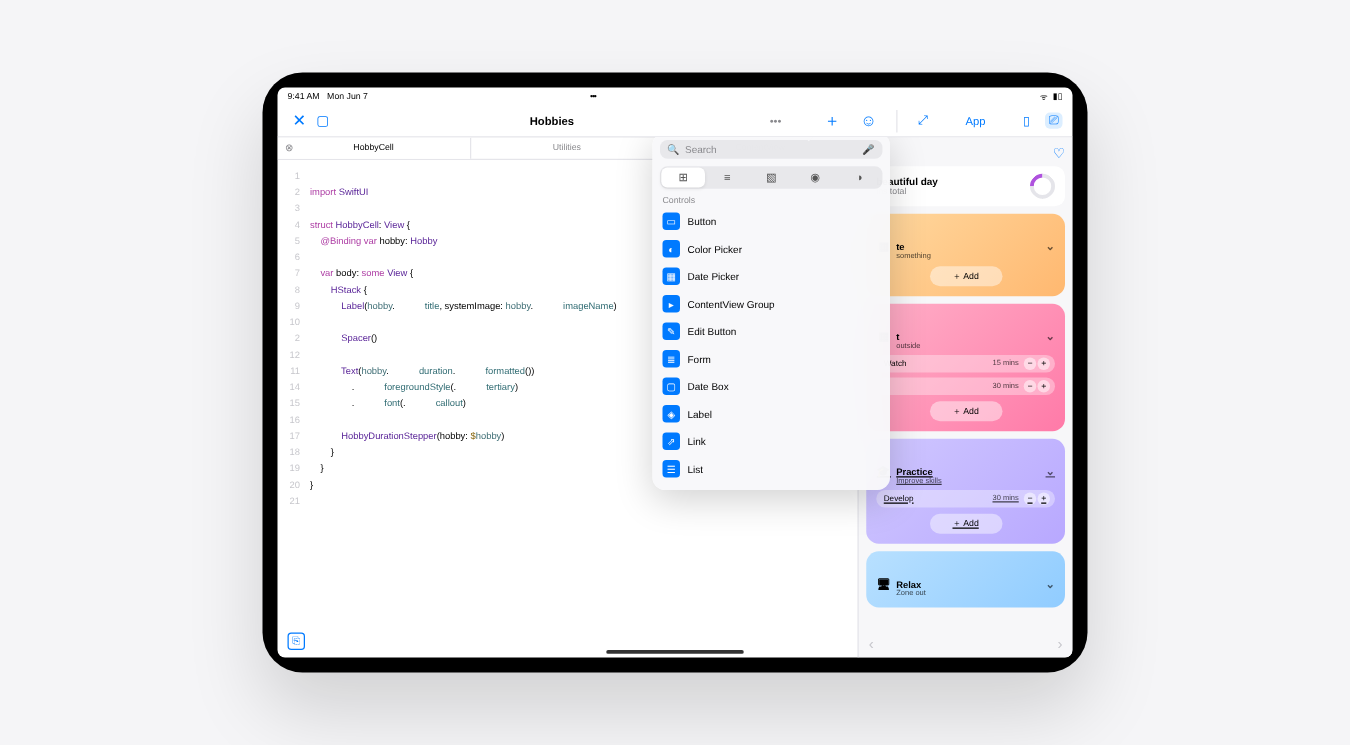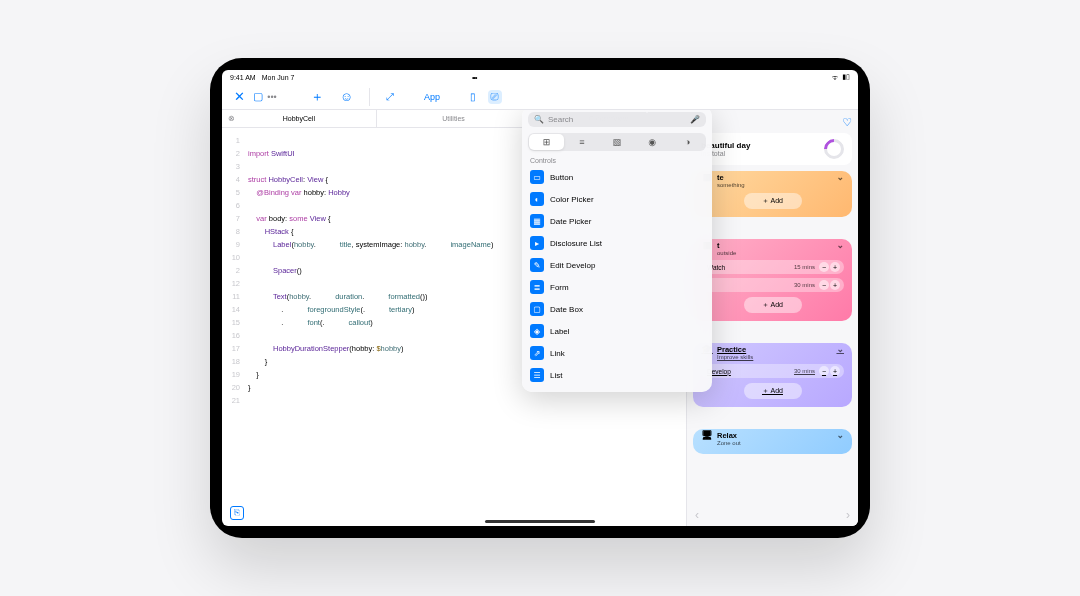--- a/index.html
+++ b/index.html
@@ -134,21 +134,21 @@
     background: #FFF; border-radius: 8px; padding: 6px 8px;
     display: flex; align-items: center; justify-content: space-between;
     margin-bottom: 6px; font-size: 7px;
   }
   .ring {
     width: 20px; height: 20px; border-radius: 50%;
     border: 3px solid #E5E5EA; border-top-color: var(--purple);
     transform: rotate(-45deg);
   }
   .hobby-card {
-    border-radius: 10px; padding: 0 8px 8px; margin-bottom: 22px;
+    border-radius: 10px; padding: 20px 8px 8px; margin-bottom: 6px;
     position: relative;
   }
   .hobby-card.orange { background: linear-gradient(135deg,#FFD9A0,#FFB870); }
   .hobby-card.pink   { background: linear-gradient(135deg,#FFB0C8,#FF7AA8); }
   .hobby-card.purple { background: linear-gradient(135deg,#D0C8FF,#B8A8FF); text-decoration: underline; }
   .hobby-card.blue   { background: linear-gradient(135deg,#B8E0FF,#90CCFF); }
   .hobby-head { display: flex; align-items: center; gap: 4px; font-size: 7.5px; font-weight: 600; }
   .hobby-sub { font-size: 6px; opacity: .7; margin-left: 16px; margin-top: -1px;}
   .chev { margin-left: auto; opacity: .6; font-size: 9px; }
   .hobby-row {
@@ -202,20 +202,21 @@
       <span class="status-dots" style="margin:0 auto"></span>
       <div class="status-right">
         <span>ᯤ</span>
         <span>▮▯</span>
       </div>
     </div>
 
     <div class="toolbar">
       <span class="tb-btn">✕</span>
       <span class="tb-btn" style="font-size:11px">▢</span>
+      <span class="tb-title">Hobbies</span>
       <span style="color:var(--secondary);font-size:9px;margin-right:30px">•••</span>
       <div class="tb-right">
         <span class="tb-btn" style="font-size:13px;font-weight:300">＋</span>
         <span class="tb-btn">☺</span>
         <div class="divider-v"></div>
         <span class="tb-btn" style="font-size:10px">⤢</span>
         <span class="tb-app" style="margin:0 18px">App</span>
         <span class="tb-btn" style="font-size:10px">▯</span>
         <span class="tb-btn" style="font-size:10px;background:#DCEEFF;border-radius:4px;padding:1px 3px">⎚</span>
       </div>
@@ -367,25 +368,25 @@
             <div class="control-item">
               <span class="control-icon">◐</span>
               <span>Color Picker</span>
             </div>
             <div class="control-item">
               <span class="control-icon">▦</span>
               <span>Date Picker</span>
             </div>
             <div class="control-item">
               <span class="control-icon">▸</span>
-              <span>Disclosure List</span>
+              <span>ContentView Group</span>
             </div>
             <div class="control-item">
               <span class="control-icon">✎</span>
-              <span>Edit Develop</span>
+              <span>Edit Button</span>
             </div>
             <div class="control-item">
               <span class="control-icon">≣</span>
               <span>Form</span>
             </div>
             <div class="control-item">
               <span class="control-icon">▢</span>
               <span>Date Box</span>
             </div>
             <div class="control-item">

